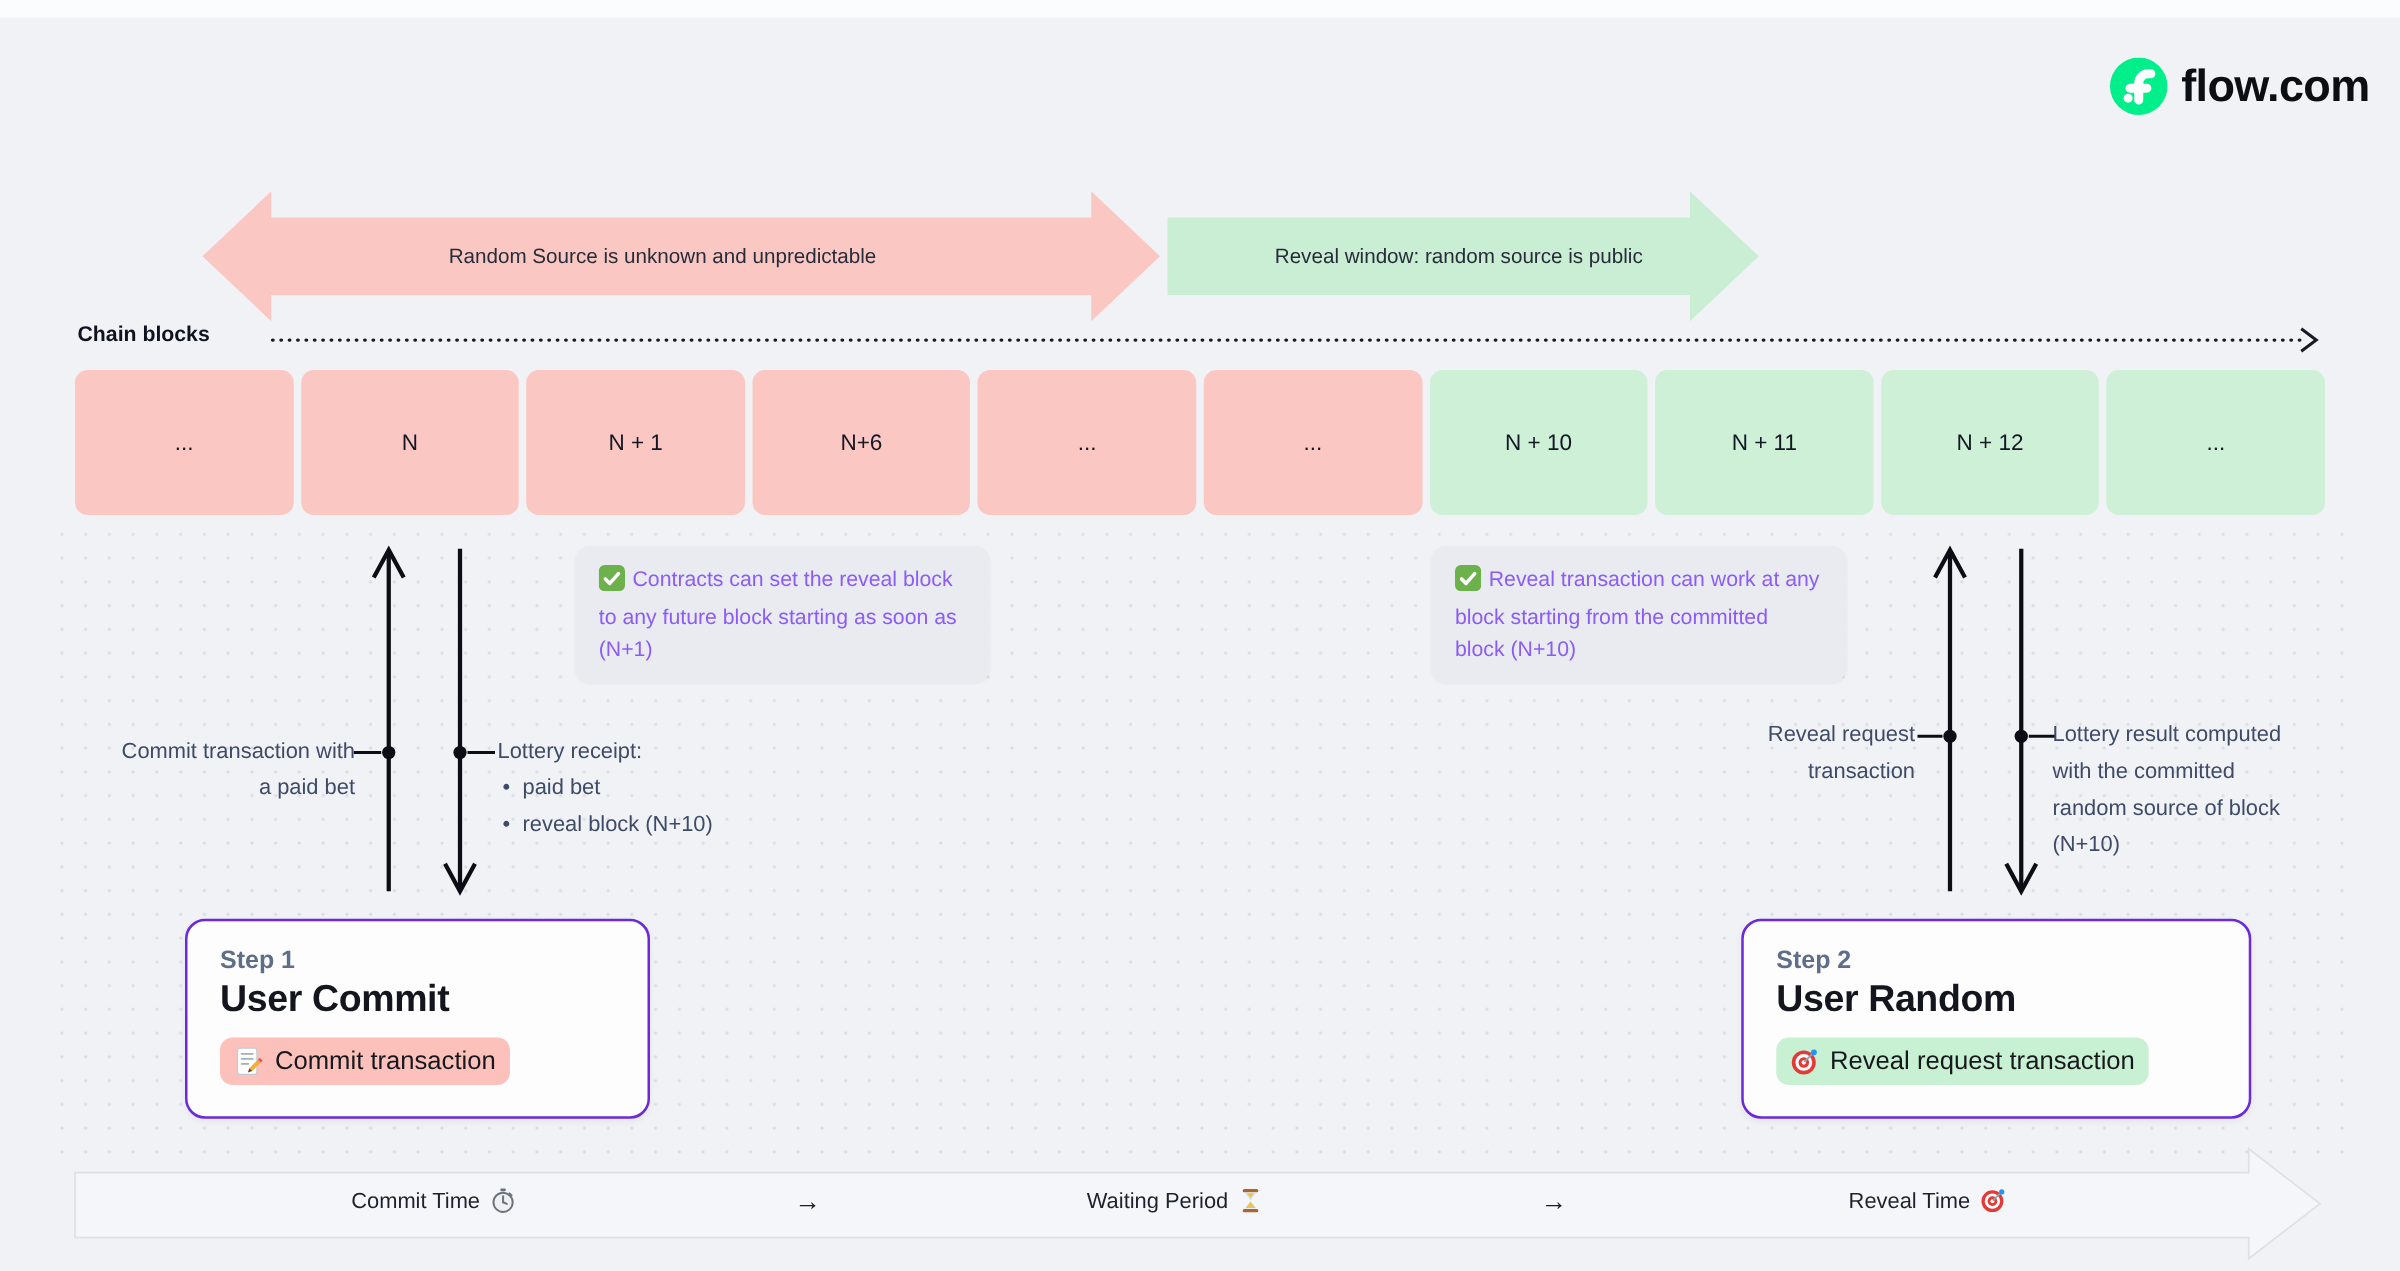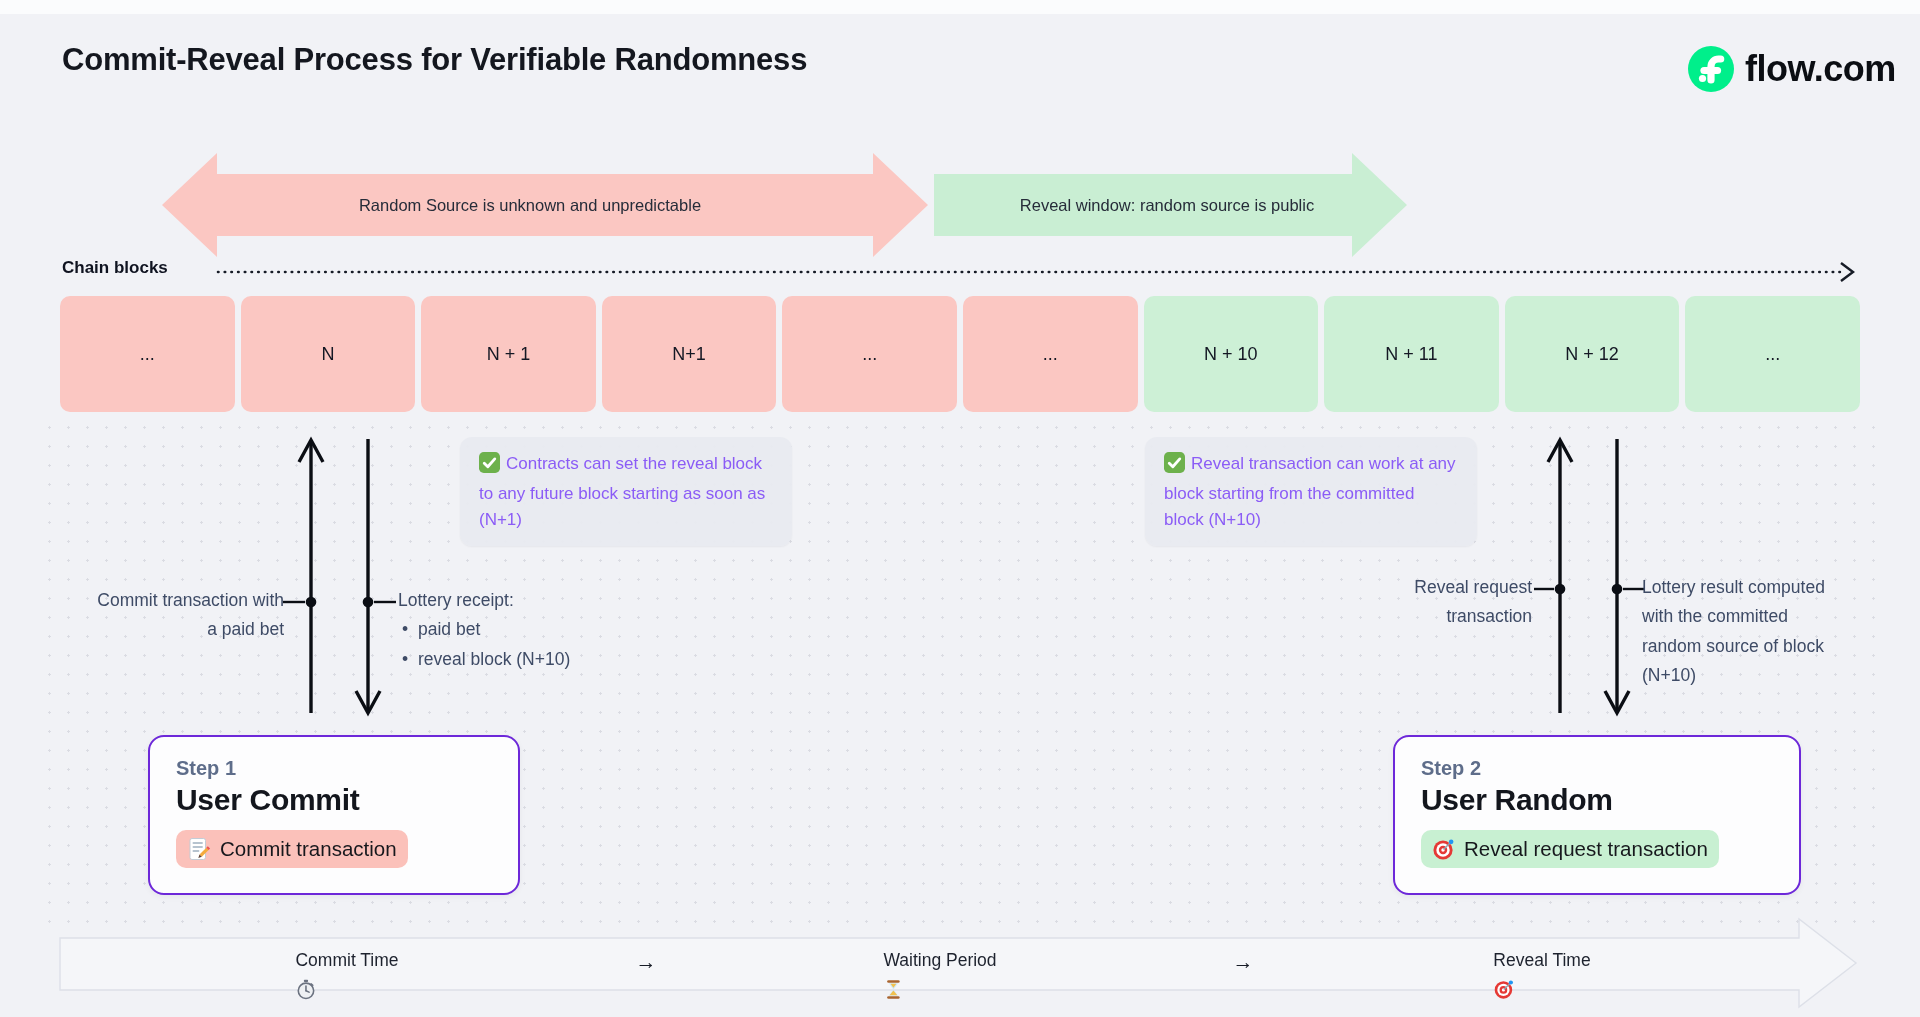--- a/index.html
+++ b/index.html
@@ -56,33 +56,32 @@
   .step-label{font-size:20px;font-weight:700;color:#5e6d8a;}
   .step-title{font-size:30px;font-weight:800;color:#13161d;margin-top:3px;letter-spacing:-0.3px;}
   .pill{
     display:inline-flex;align-items:center;gap:9px;margin-top:13px;
     padding:7px 11px;border-radius:10px;font-size:20.5px;color:#17181d;font-weight:500;
   }
   .pill.pink{background:#fbc1ba;}
   .pill.green{background:#c8f0d2;}
   .tl-item{
     position:absolute;top:950px;transform:translateX(-50%);
-    display:flex;align-items:flex-start;gap:8px;
-    font-size:17.5px;color:#1d222e;z-index:3;white-space:nowrap;flex-direction:column;
+    display:flex;align-items:flex-end;gap:8px;
+    font-size:17.5px;color:#1d222e;z-index:3;white-space:nowrap;
   }
   .tl-arrow{font-size:21px;font-weight:500;color:#161b26;}
 </style>
 </head>
 <body>
 
 <div class="canvas">
   <div class="topstrip"></div>
   <div class="dotgrid"></div>
 
-  <div class="title">Commit-Reveal Process for Verifiable Randomness</div>
   <a class="brand">
     <svg width="46" height="46" viewBox="0 0 46 46">
       <circle cx="23" cy="23" r="23" fill="#00ef8b"></circle>
       <g stroke="#ffffff" stroke-width="7.2" stroke-linecap="round" fill="none">
         <path d="M23,34 V20.5 A7.5,7.5 0 0 1 30.5,13 h2.2"></path>
         <path d="M16,24.5 h13.5"></path>
       </g>
       <circle cx="14.5" cy="32.5" r="3.6" fill="#ffffff"></circle>
     </svg>
     <span class="brand-name">flow.com</span>
@@ -121,21 +120,21 @@
   </svg>
 
   <div class="phase-label" style="left:530px;">Random Source is unknown and unpredictable</div>
   <div class="phase-label" style="left:1167px;">Reveal window: random source is public</div>
 
   <div class="chain-label">Chain blocks</div>
   <div class="blocks">
     <div class="block pink">...</div>
     <div class="block pink">N</div>
     <div class="block pink">N + 1</div>
-    <div class="block pink">N+1</div>
+    <div class="block pink">N+6</div>
     <div class="block pink">...</div>
     <div class="block pink">...</div>
     <div class="block green">N + 10</div>
     <div class="block green">N + 11</div>
     <div class="block green">N + 12</div>
     <div class="block green">...</div>
   </div>
 
   <div class="callout" style="left:460px;">
     <span class="ic">

